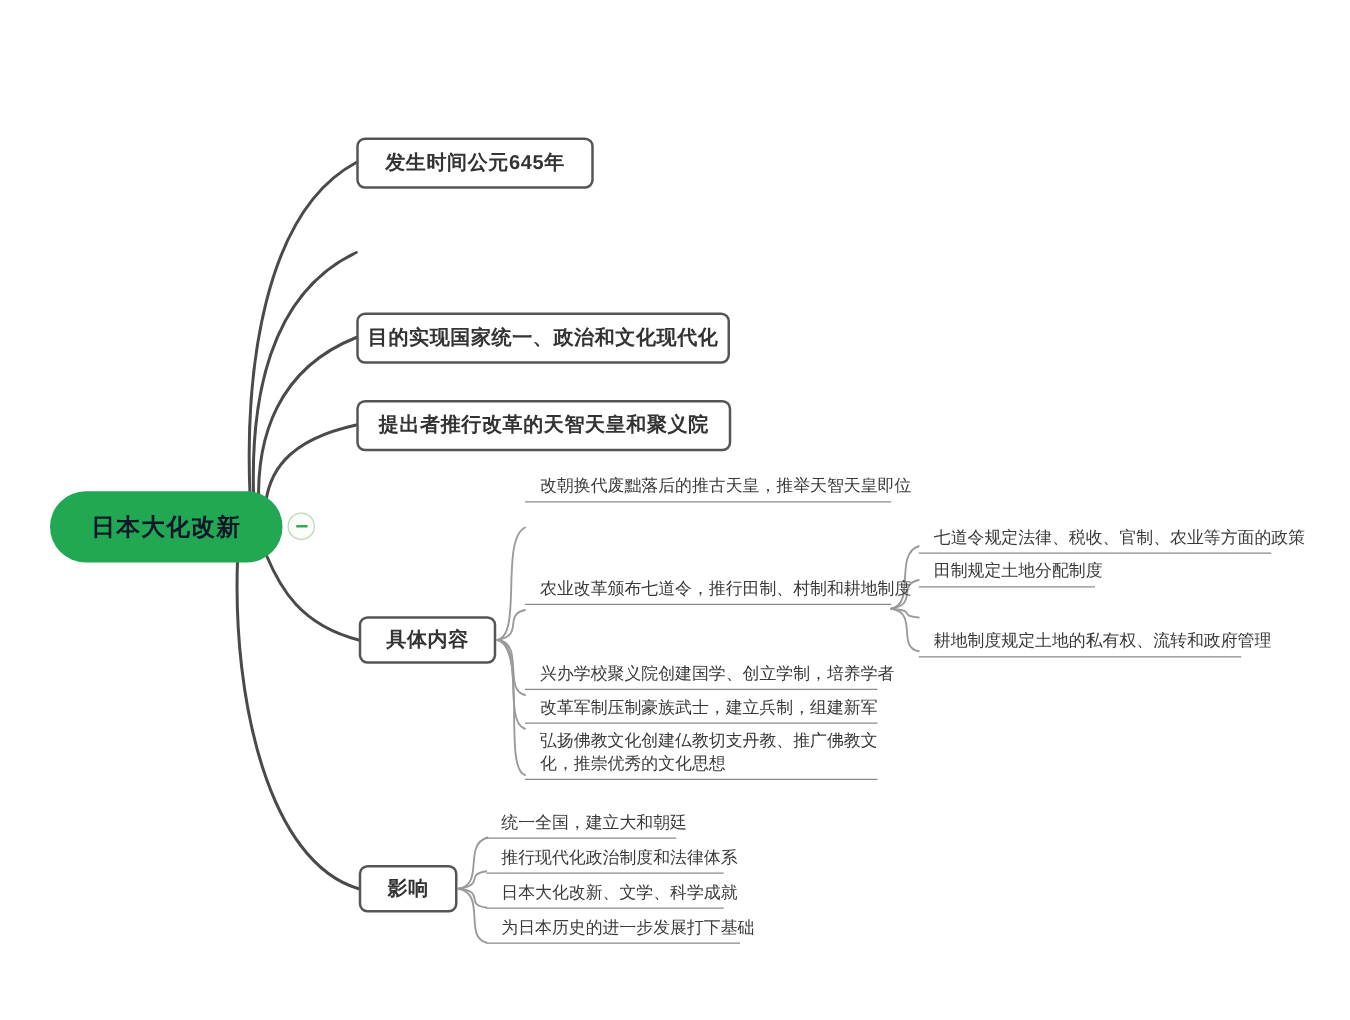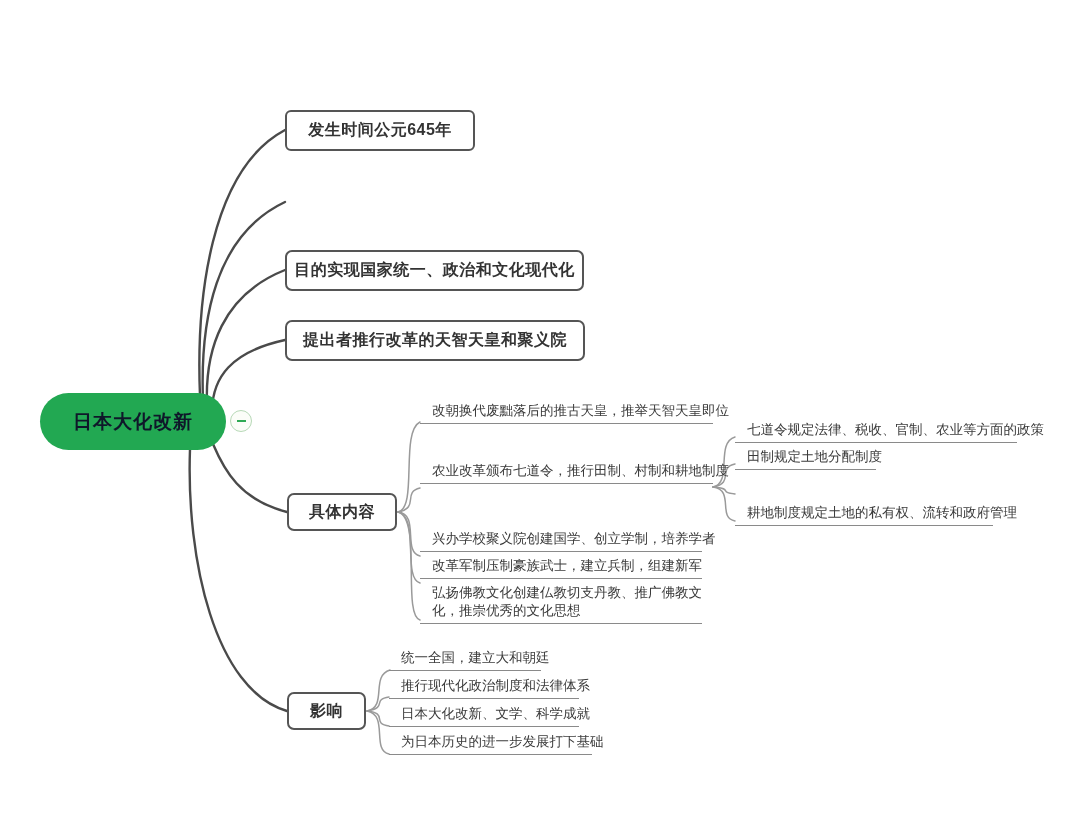--- a/index.html
+++ b/index.html
@@ -133,42 +133,42 @@
     </g>
   </svg>
 
   <div class="node root-node">
     <span>日本大化改新</span>
   </div>
   <div class="toggle">
     <span class="minus"></span>
   </div>
 
-  <div class="node box-node" style="left:285px; top:110px; width:190px; height:41px;border-radius:6px;">
+  <div class="node box-node" style="left:285px; top:110px; width:190px; height:41px;">
     <span>发生时间公元645年</span>
   </div>
 
 
   <div class="node box-node" style="left:285px; top:250px; width:299px; height:41px;">
     <span>目的实现国家统一、政治和文化现代化</span>
   </div>
 
   <div class="node box-node" style="left:285px; top:320px; width:300px; height:41px;">
     <span>提出者推行改革的天智天皇和聚义院</span>
   </div>
 
   <div class="node box-node" style="left:287px; top:493px; width:110px; height:38px;">
     <span>具体内容</span>
   </div>
 
   <div class="node box-node" style="left:287px; top:692px; width:79px; height:38px;">
     <span>影响</span>
   </div>
 
-  <div class="leaf-node" style="left:420px; top:402px; width:293px;">改朝换代废黜落后的推古天皇，推举天智天皇即位</div>
+  <div class="leaf-node" style="left:420px; top:380px; width:293px;">改朝换代废黜落后的推古天皇，推举天智天皇即位</div>
 
   <div class="leaf-node" style="left:420px; top:462px; width:293px;">农业改革颁布七道令，推行田制、村制和耕地制度</div>
 
   <div class="leaf-node" style="left:420px; top:530px; width:282px;">兴办学校聚义院创建国学、创立学制，培养学者</div>
 
   <div class="leaf-node" style="left:420px; top:557px; width:282px;">改革军制压制豪族武士，建立兵制，组建新军</div>
 
   <div class="leaf-node two-line" style="left:420px; top:584px;">弘扬佛教文化创建仏教切支丹教、推广佛教文化，推崇优秀的文化思想</div>
 
   <div class="leaf-node" style="left:735px; top:421px; width:282px;">七道令规定法律、税收、官制、农业等方面的政策</div>

